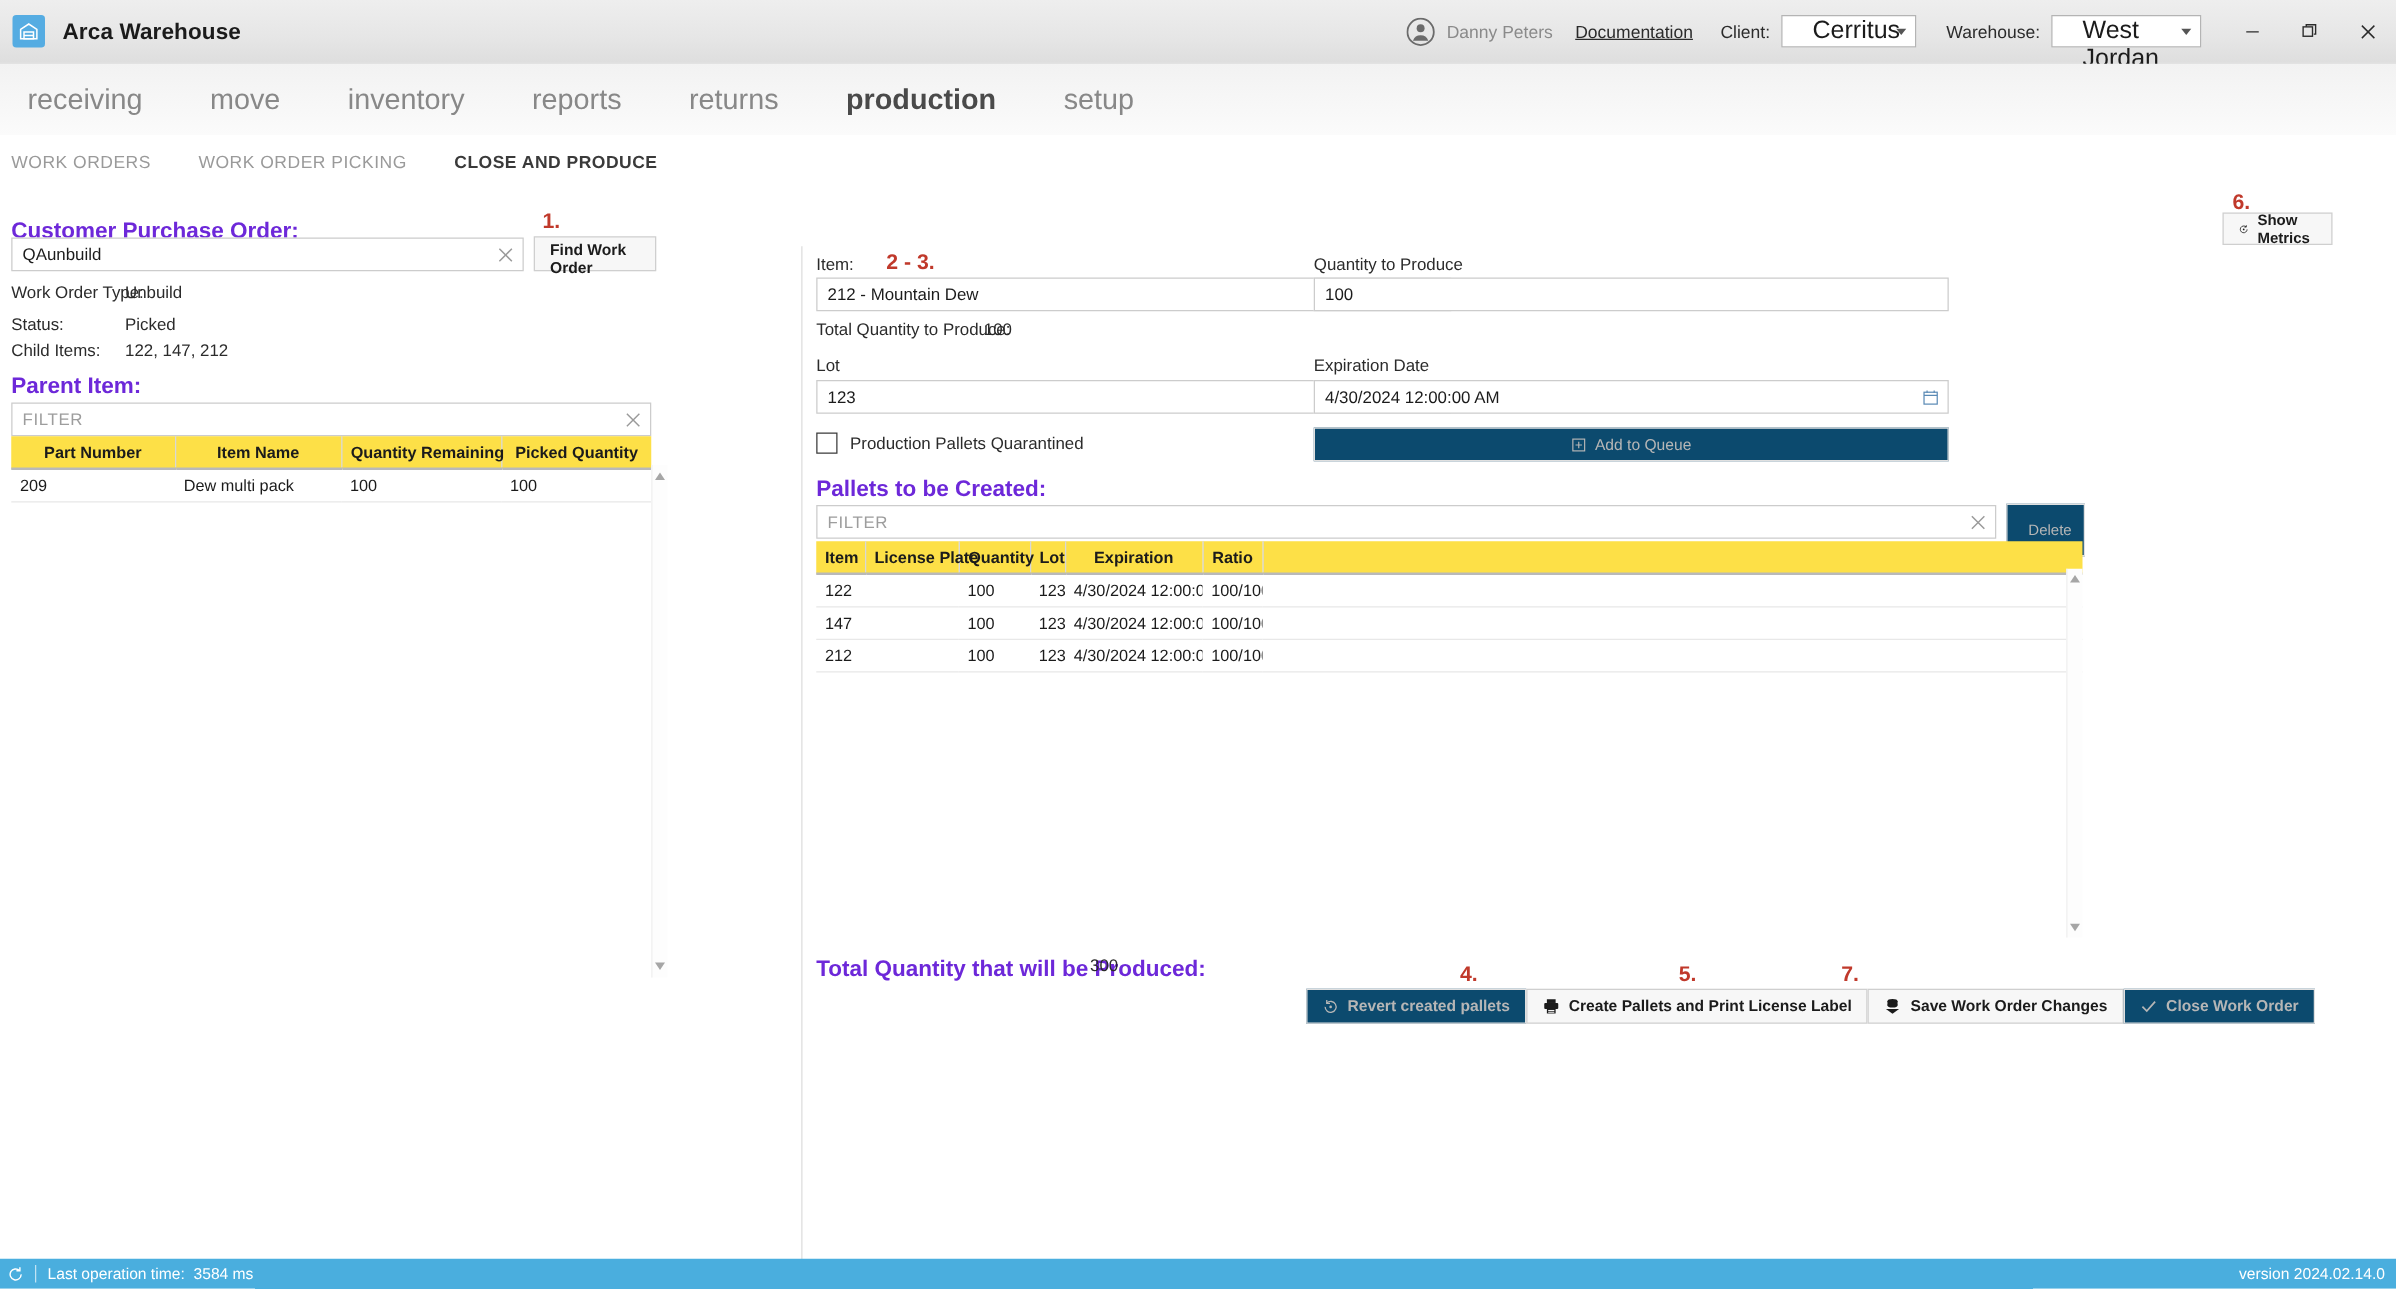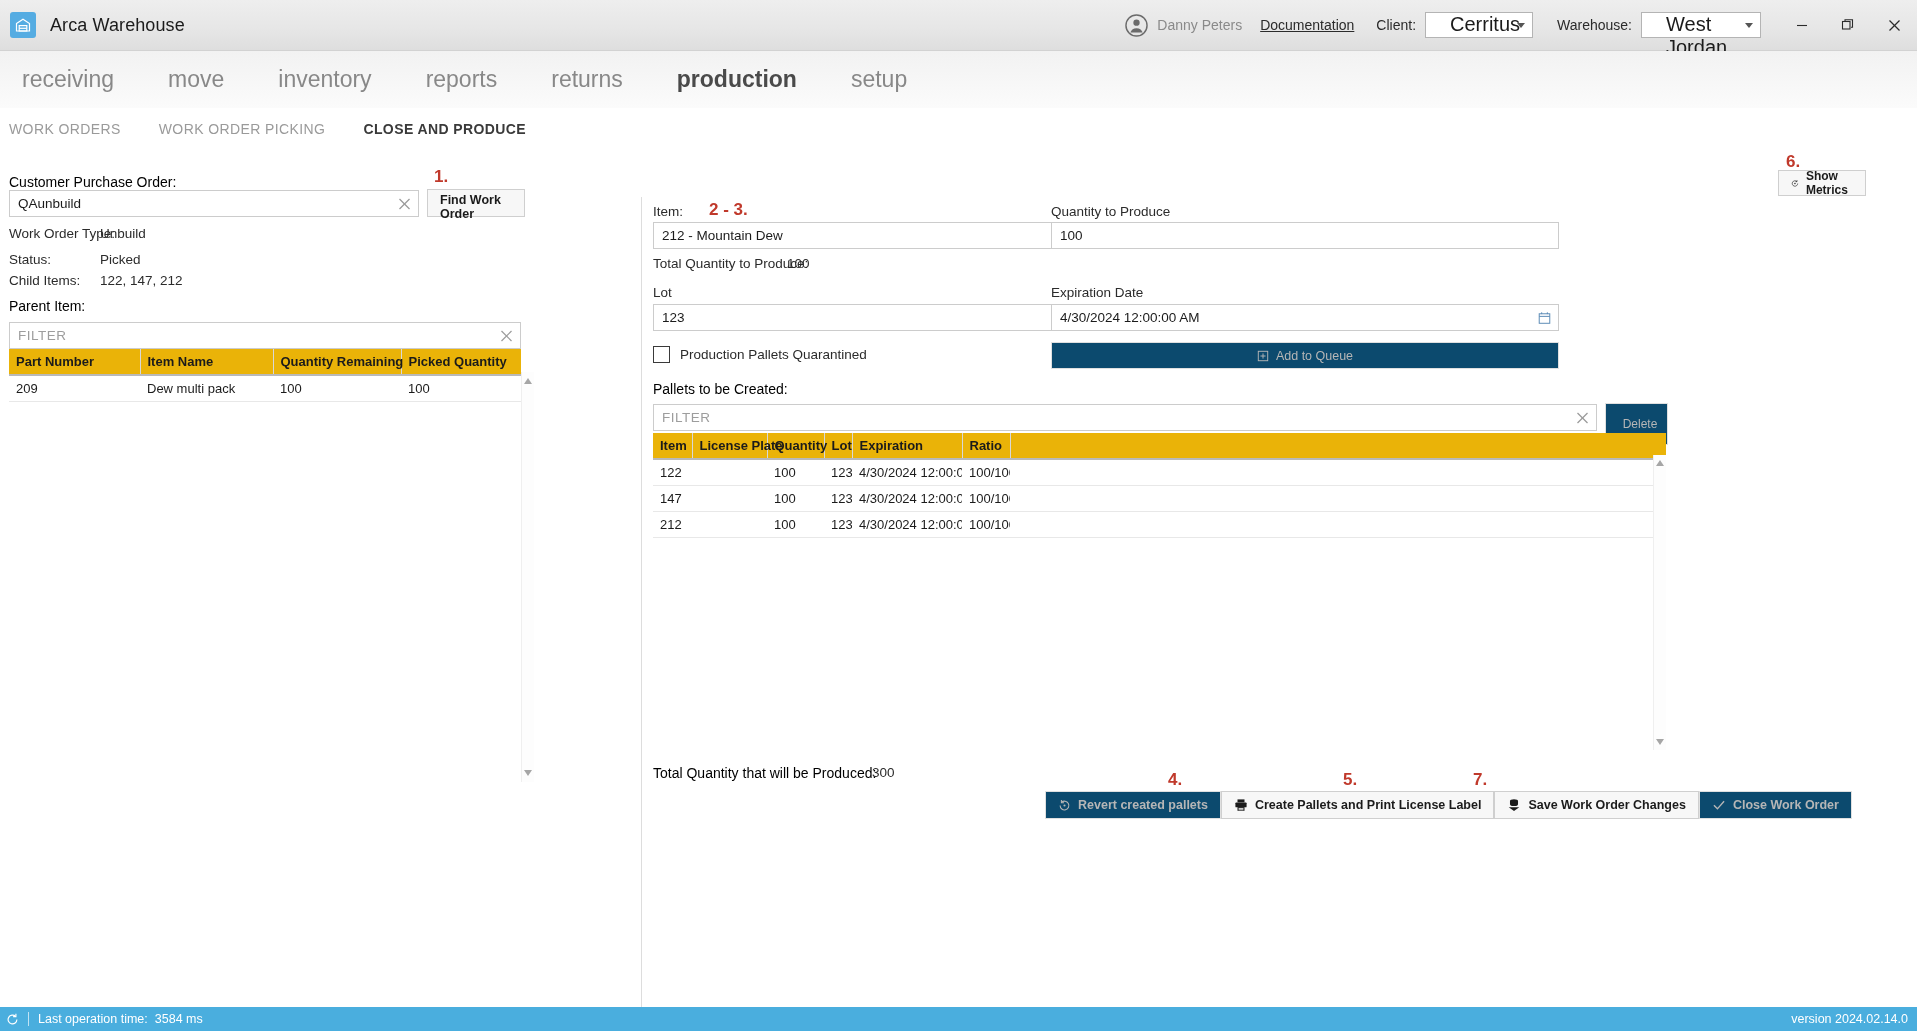--- a/index.html
+++ b/index.html
@@ -17,21 +17,21 @@
     background: linear-gradient(to bottom, #eeeeee 0%, #e6e6e6 60%, #dedede 100%);
     border-bottom: 1px solid #d2d2d2;
     display: flex; align-items: center;
   }
   .app-logo {
     width: 26px; height: 26px; margin-left: 10px; border-radius: 3px;
     background: #55ace2; display: flex; align-items: center; justify-content: center;
     flex: 0 0 auto;
   }
   .app-title {
-    margin-left: 14px; font-size: 18px; font-weight: normal; color: #1b1b1b;
+    margin-left: 14px; font-size: 18px; font-weight: bold; color: #1b1b1b;
     letter-spacing: .1px;
   }
   .titlebar-right {
     margin-left: auto; display: flex; align-items: center; height: 100%;
   }
   .user-chip { display: flex; align-items: center; gap: 9px; margin-right: 18px; }
   .avatar-icon { width: 23px; height: 23px; display:block; }
   .user-name { font-size: 14px; color: #8a8a8a; }
   .doc-link {
     font-size: 14px; color: #2b2b2b; text-decoration: underline; margin-right: 22px;
@@ -79,21 +79,21 @@
   }
   .subnav a.active { color: #3a3a3a; font-weight: bold; }
 
   
   .content { position: absolute; top: 152px; left: 0; width: 1917px; height: 863px; }
   .pane-left { position: absolute; left: 0; top: 0; width: 642px; height: 800px; }
   .vsep { position: absolute; left: 641px; top: 45px; width: 1px; height: 820px; background: #dddddd; }
   .pane-right { position: absolute; left: 652px; top: 0; width: 1265px; height: 863px; }
 
   
-  .lbl-bold { font-size: 14px; font-weight: normal; color: #000000; }
+  .lbl-bold { font-size: 18px; font-weight: bold; color: #6d28d9; }
   .lbl-norm { font-size: 13.5px; color: #2b2b2b; }
   .txtbox {
     position: relative; background: #fff; border: 1px solid #cccccc; height: 27px;
     display: flex; align-items: center; font-size: 13.5px; color: #1b1b1b; padding: 0 26px 0 8px;
   }
   .txtbox .clear {
     position: absolute; right: 7px; top: 50%; transform: translateY(-50%);
     width: 13px; height: 13px; cursor: pointer;
   }
   .placeholder { color: #9d9d9d; letter-spacing: .5px; }
@@ -101,23 +101,23 @@
     display: inline-flex; align-items: center; justify-content: center; gap: 7px;
     background: #f7f7f7; border: 1px solid #cfcfcf; height: 28px;
     font-size: 12.5px; font-weight: bold; color: #1b1b1b; cursor: pointer; padding: 0 12px;
   }
   .btn.disabled { color: #b6b6b6; border-color: #e0e0e0; background:#0c4a6e; cursor: default; }
   .annot { position: absolute; font-size: 17px; font-weight: bold; color: #c0392b; }
 
   
   table.grid { border-collapse: collapse; width: 100%; table-layout: fixed; }
   table.grid th {
-    text-align: left; font-size: 13px; font-weight: bold; color: #1b1b1b;
+    text-align: center; font-size: 13px; font-weight: bold; color: #1b1b1b;
     padding: 5px 7px; border-right: 1px solid #d8d8d8; border-bottom: 2px solid #b9b9b9;
-    background: #eab308; white-space: nowrap;
+    background: #fde047; white-space: nowrap;
   }
   table.grid td {
     font-size: 13px; color: #1b1b1b; padding: 5px 7px;
     border-bottom: 1px solid #e8e8e8; white-space: nowrap; overflow: hidden;
   }
 
   
   .scrollcol {
     position: absolute; width: 13px; background: #fdfdfd; border-left: 1px solid #efefef;
   }

